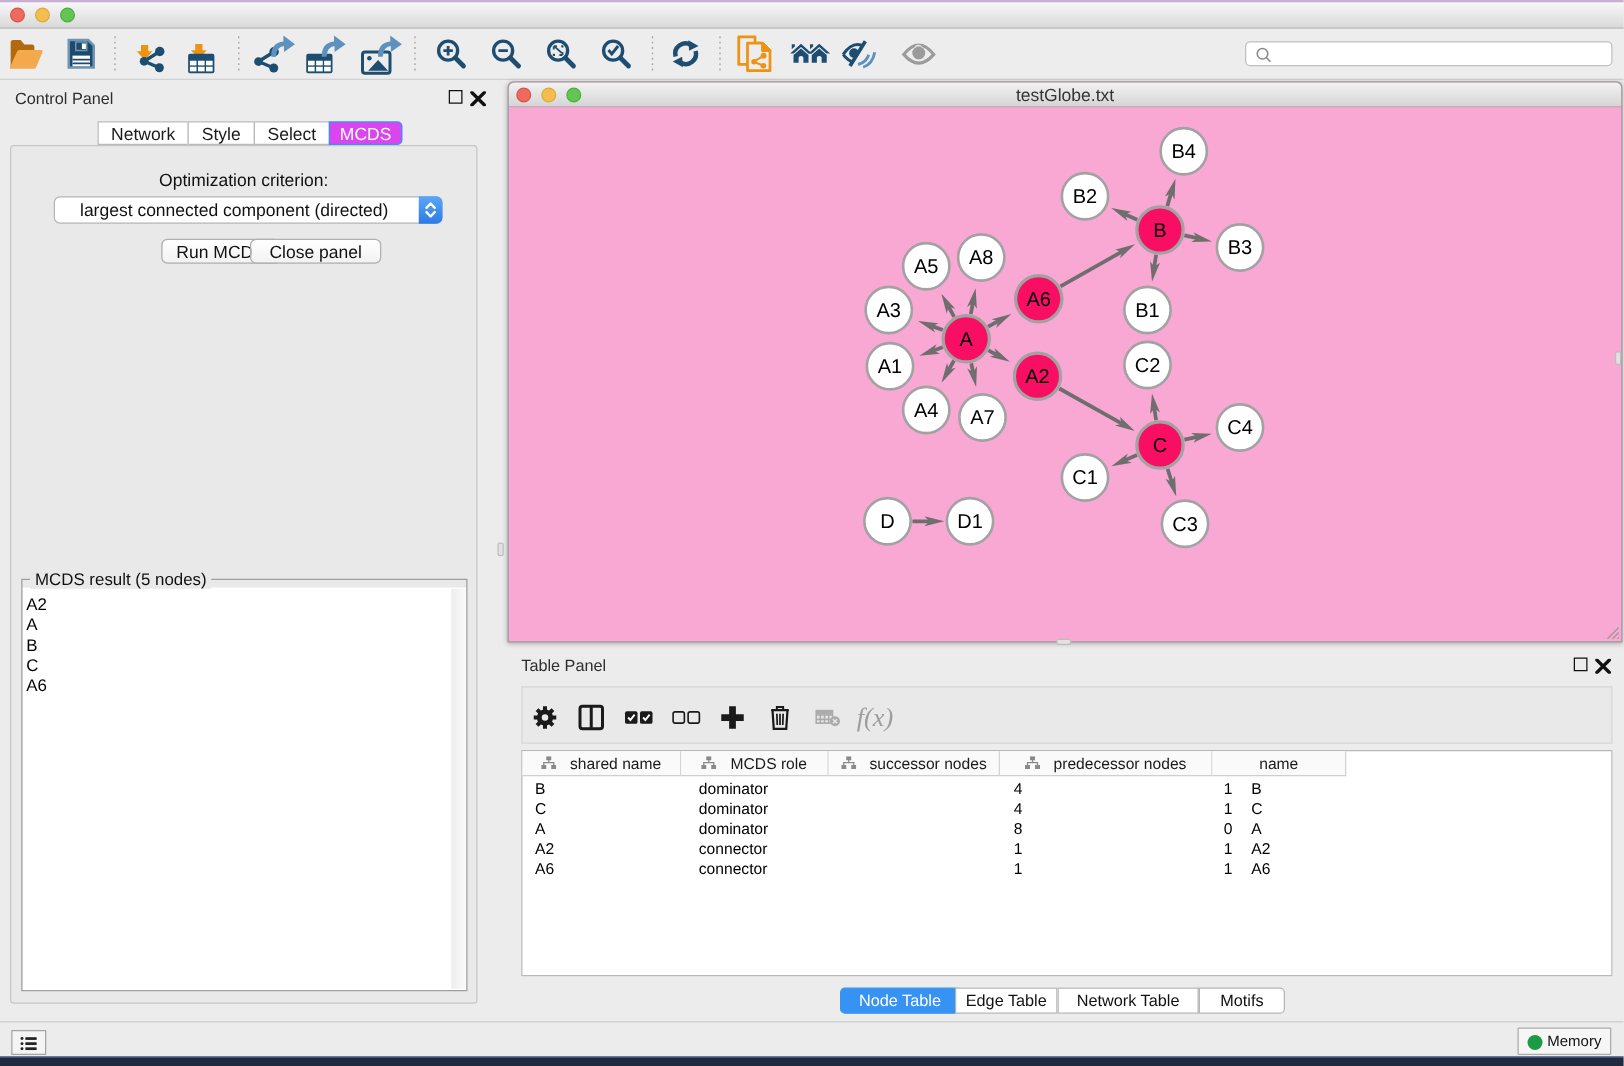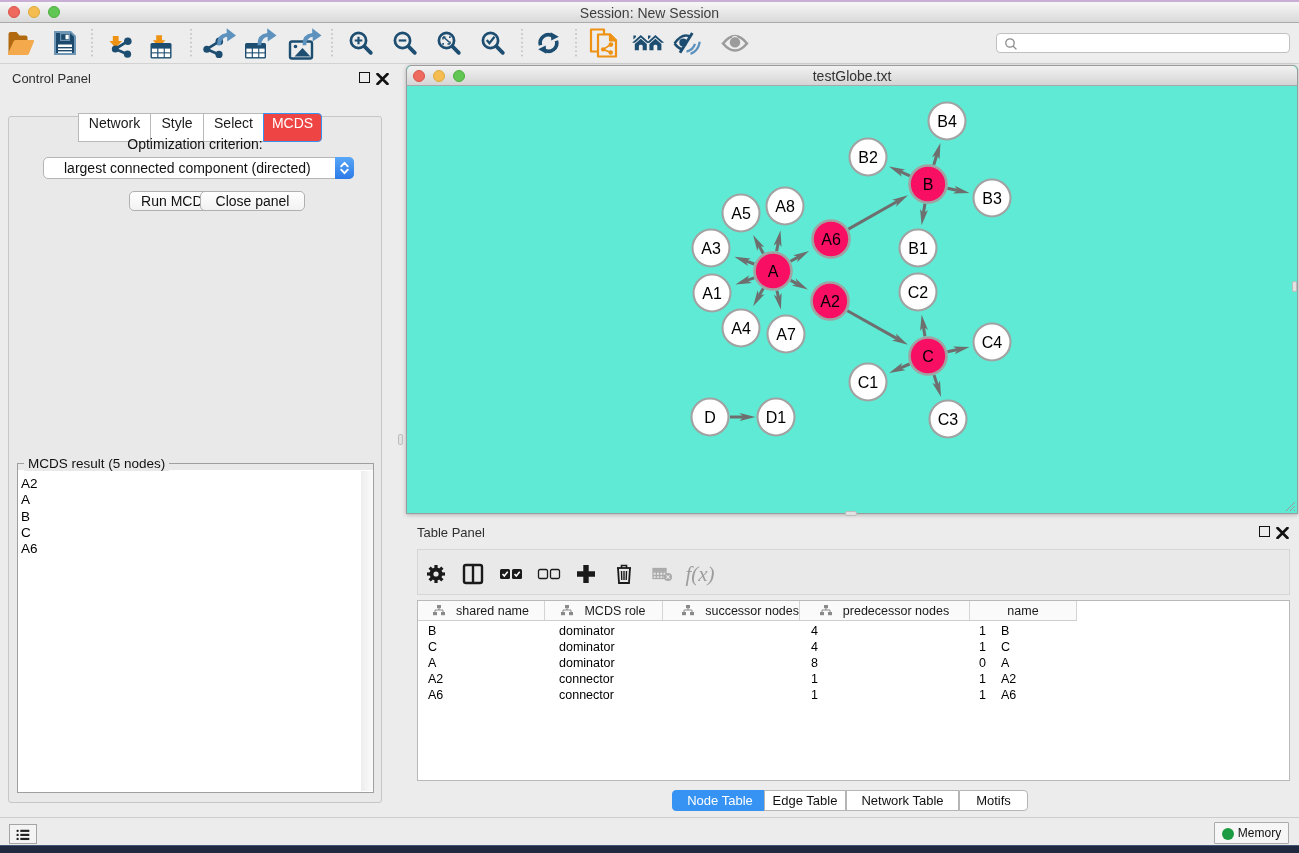--- a/index.html
+++ b/index.html
@@ -13,32 +13,32 @@
 #titlebar .t3{left:48px;background:#61c654;border:0.5px solid #4eae3d;}
 #titlebar .tt{position:absolute;top:3px;width:100%;text-align:center;font-size:14px;color:#3e3e3e;}
 
 #toolbar{left:0;top:23px;width:1299px;height:41px;background:#ededed;border-bottom:1px solid #d2d2d2;}
 .ticon{position:absolute;top:0;}
 #search{left:996px;top:33px;width:294px;height:20px;background:#fff;border:1px solid #c0c0c0;border-radius:4px;}
 
 #cp-title{left:12px;top:71px;font-size:13px;color:#2e2e2e;}
 .wicon{position:absolute;font-size:13px;color:#111;}
 #cp-box{left:8px;top:116px;width:374px;height:687px;background:#e9e9e9;border:1px solid #c6c6c6;border-radius:3px;}
-.tab{position:absolute;top:113px;height:29px;font-size:14px;text-align:center;background:#fff;border:1px solid #b9b9b9;color:#1a1a1a;line-height:18px;}
-.tabsel{background:#ef4444;color:#fff;border-color:#3693f4;border-radius:0 4px 4px 0;}
+.tab{position:absolute;top:97px;height:19px;font-size:14px;text-align:center;background:#fff;border:1px solid #b9b9b9;color:#1a1a1a;line-height:18px;}
+.tabsel{background:#d946ef;color:#fff;border-color:#3693f4;border-radius:0 4px 4px 0;}
 #optlab{left:0px;top:136px;width:390px;text-align:center;font-size:14px;color:#111;}
 #dropdown{left:43px;top:157px;width:311px;height:22px;background:#fff;border:1px solid #b5b5b5;border-radius:5px;font-size:14px;line-height:20px;padding-left:20px;color:#111;}
 #dropdown .spin{position:absolute;right:-1px;top:-1px;width:19px;height:22px;background:linear-gradient(#59a7f7,#2d7ae8);border-radius:0 5px 5px 0;}
 .btn{position:absolute;top:191px;height:20px;background:linear-gradient(#ffffff,#f2f2f2);border:1px solid #b0b0b0;border-radius:5px;font-size:14px;text-align:center;line-height:18px;color:#111;}
 #fsbox{left:17px;top:463px;width:357px;height:330px;border:1px solid #9f9f9f;}
 #fslegend{position:absolute;left:24px;top:456px;background:#e9e9e9;padding:0 4px;font-size:13.5px;color:#111;}
 #mcdslist{left:18px;top:470px;width:355px;height:322px;background:#fff;font-size:13.5px;padding:6px 0 0 3px;line-height:16.3px;color:#000;}
 #mcdssb{left:361px;top:471px;width:12px;height:320px;background:linear-gradient(90deg,#ededed,#fbfbfb);}
 
-#gwin{left:406px;top:65px;width:892px;height:449px;background:#5eead4;border:1px solid #9b9b9b;border-radius:5px 5px 0 0;box-shadow:0 1px 4px rgba(0,0,0,0.25);}
+#gwin{left:406px;top:65px;width:892px;height:449px;background:#f9a8d4;border:1px solid #9b9b9b;border-radius:5px 5px 0 0;box-shadow:0 1px 4px rgba(0,0,0,0.25);}
 #gtbar{position:absolute;left:0;top:0;width:100%;height:20px;background:linear-gradient(#f2f2f2,#d5d5d5);border-bottom:1px solid #a8a8a8;border-radius:5px 5px 0 0;}
 #gtbar .t1{left:6px;background:#ee6a5f;border:0.5px solid #d95348;}
 #gtbar .t2{left:26px;background:#f5bd4f;border:0.5px solid #dda93c;}
 #gtbar .t3{left:46px;background:#61c654;border:0.5px solid #4eae3d;}
 #gtbar .tt{position:absolute;top:2px;width:100%;text-align:center;font-size:14px;color:#333;}
 #graph{position:absolute;left:0;top:22px;}
 #graph line{stroke:#6e6e6e;stroke-width:3;}
 #graph polygon{fill:#6e6e6e;}
 #graph .wh{fill:#fff;stroke:#a2a2a2;stroke-width:2.1;}
 #graph .pk{fill:#f80f64;stroke:#a0a3a1;stroke-width:2.6;}
@@ -60,21 +60,20 @@
 #memdot{position:absolute;left:7px;top:5px;width:12px;height:12px;border-radius:50%;background:#1b9c43;}
 #deskBot{left:0;top:845px;width:1299px;height:8px;background:linear-gradient(#455379 0,#455379 1.5px,#1f2940 1.5px);}
 .grip{position:absolute;background:#e2e2e2;border:1px solid #bdbdbd;border-radius:2px;}
 </style></head>
 <body>
 <div class="abs" id="deskTop"></div>
 <div class="abs" id="titlebar">
   <div class="tl t1"></div>
     <div class="tl t2"></div>
     <div class="tl t3"></div>
-  <div class="tt">Session: New Session</div>
 </div>
 <div class="abs" id="toolbar">
   <svg class="ticon" style="left:0;top:0" width="996" height="41" viewBox="0 0 996 41" id="tbicons">
       <line x1="92" y1="6" x2="92" y2="36" stroke="#9f9f9f" stroke-width="1" stroke-dasharray="1.5,2.8"></line>
       <line x1="191" y1="6" x2="191" y2="36" stroke="#9f9f9f" stroke-width="1" stroke-dasharray="1.5,2.8"></line>
       <line x1="332" y1="6" x2="332" y2="36" stroke="#9f9f9f" stroke-width="1" stroke-dasharray="1.5,2.8"></line>
       <line x1="522" y1="6" x2="522" y2="36" stroke="#9f9f9f" stroke-width="1" stroke-dasharray="1.5,2.8"></line>
       <line x1="576" y1="6" x2="576" y2="36" stroke="#9f9f9f" stroke-width="1" stroke-dasharray="1.5,2.8"></line>
       <g transform="translate(21,20)">
 <path d="M-12.5,12 L-12.5,-9 Q-12.5,-11 -10.5,-11 L-4.5,-11 L-1.5,-7.5 L4.5,-7.5 Q6.5,-7.5 6.5,-5.5 L6.5,1 L-7,1 Z" fill="#b26a10"></path>
@@ -424,21 +423,21 @@
         <path d="M6,3 L6,5 M2,7 L2,5 L10,5 L10,7" stroke="#8a8a8a" stroke-width="1" fill="none"></path>
       </svg>shared name</div>
   <div class="th" style="left:127px;width:118px;"><svg width="12" height="11" viewBox="0 0 12 11" style="flex:none">
         <g fill="#8a8a8a">
           <rect x="4" y="0" width="4" height="3.2"></rect>
           <rect x="0" y="7" width="4" height="3.2"></rect>
           <rect x="8" y="7" width="4" height="3.2"></rect>
         </g>
         <path d="M6,3 L6,5 M2,7 L2,5 L10,5 L10,7" stroke="#8a8a8a" stroke-width="1" fill="none"></path>
       </svg>MCDS role</div>
-  <div class="th" style="left:245px;width:137px;justify-content:flex-end;"><svg width="12" height="11" viewBox="0 0 12 11" style="flex:none">
+  <div class="th" style="left:245px;width:137px;"><svg width="12" height="11" viewBox="0 0 12 11" style="flex:none">
         <g fill="#8a8a8a">
           <rect x="4" y="0" width="4" height="3.2"></rect>
           <rect x="0" y="7" width="4" height="3.2"></rect>
           <rect x="8" y="7" width="4" height="3.2"></rect>
         </g>
         <path d="M6,3 L6,5 M2,7 L2,5 L10,5 L10,7" stroke="#8a8a8a" stroke-width="1" fill="none"></path>
       </svg>successor nodes</div>
   <div class="th" style="left:382px;width:170px;"><svg width="12" height="11" viewBox="0 0 12 11" style="flex:none">
         <g fill="#8a8a8a">
           <rect x="4" y="0" width="4" height="3.2"></rect>

